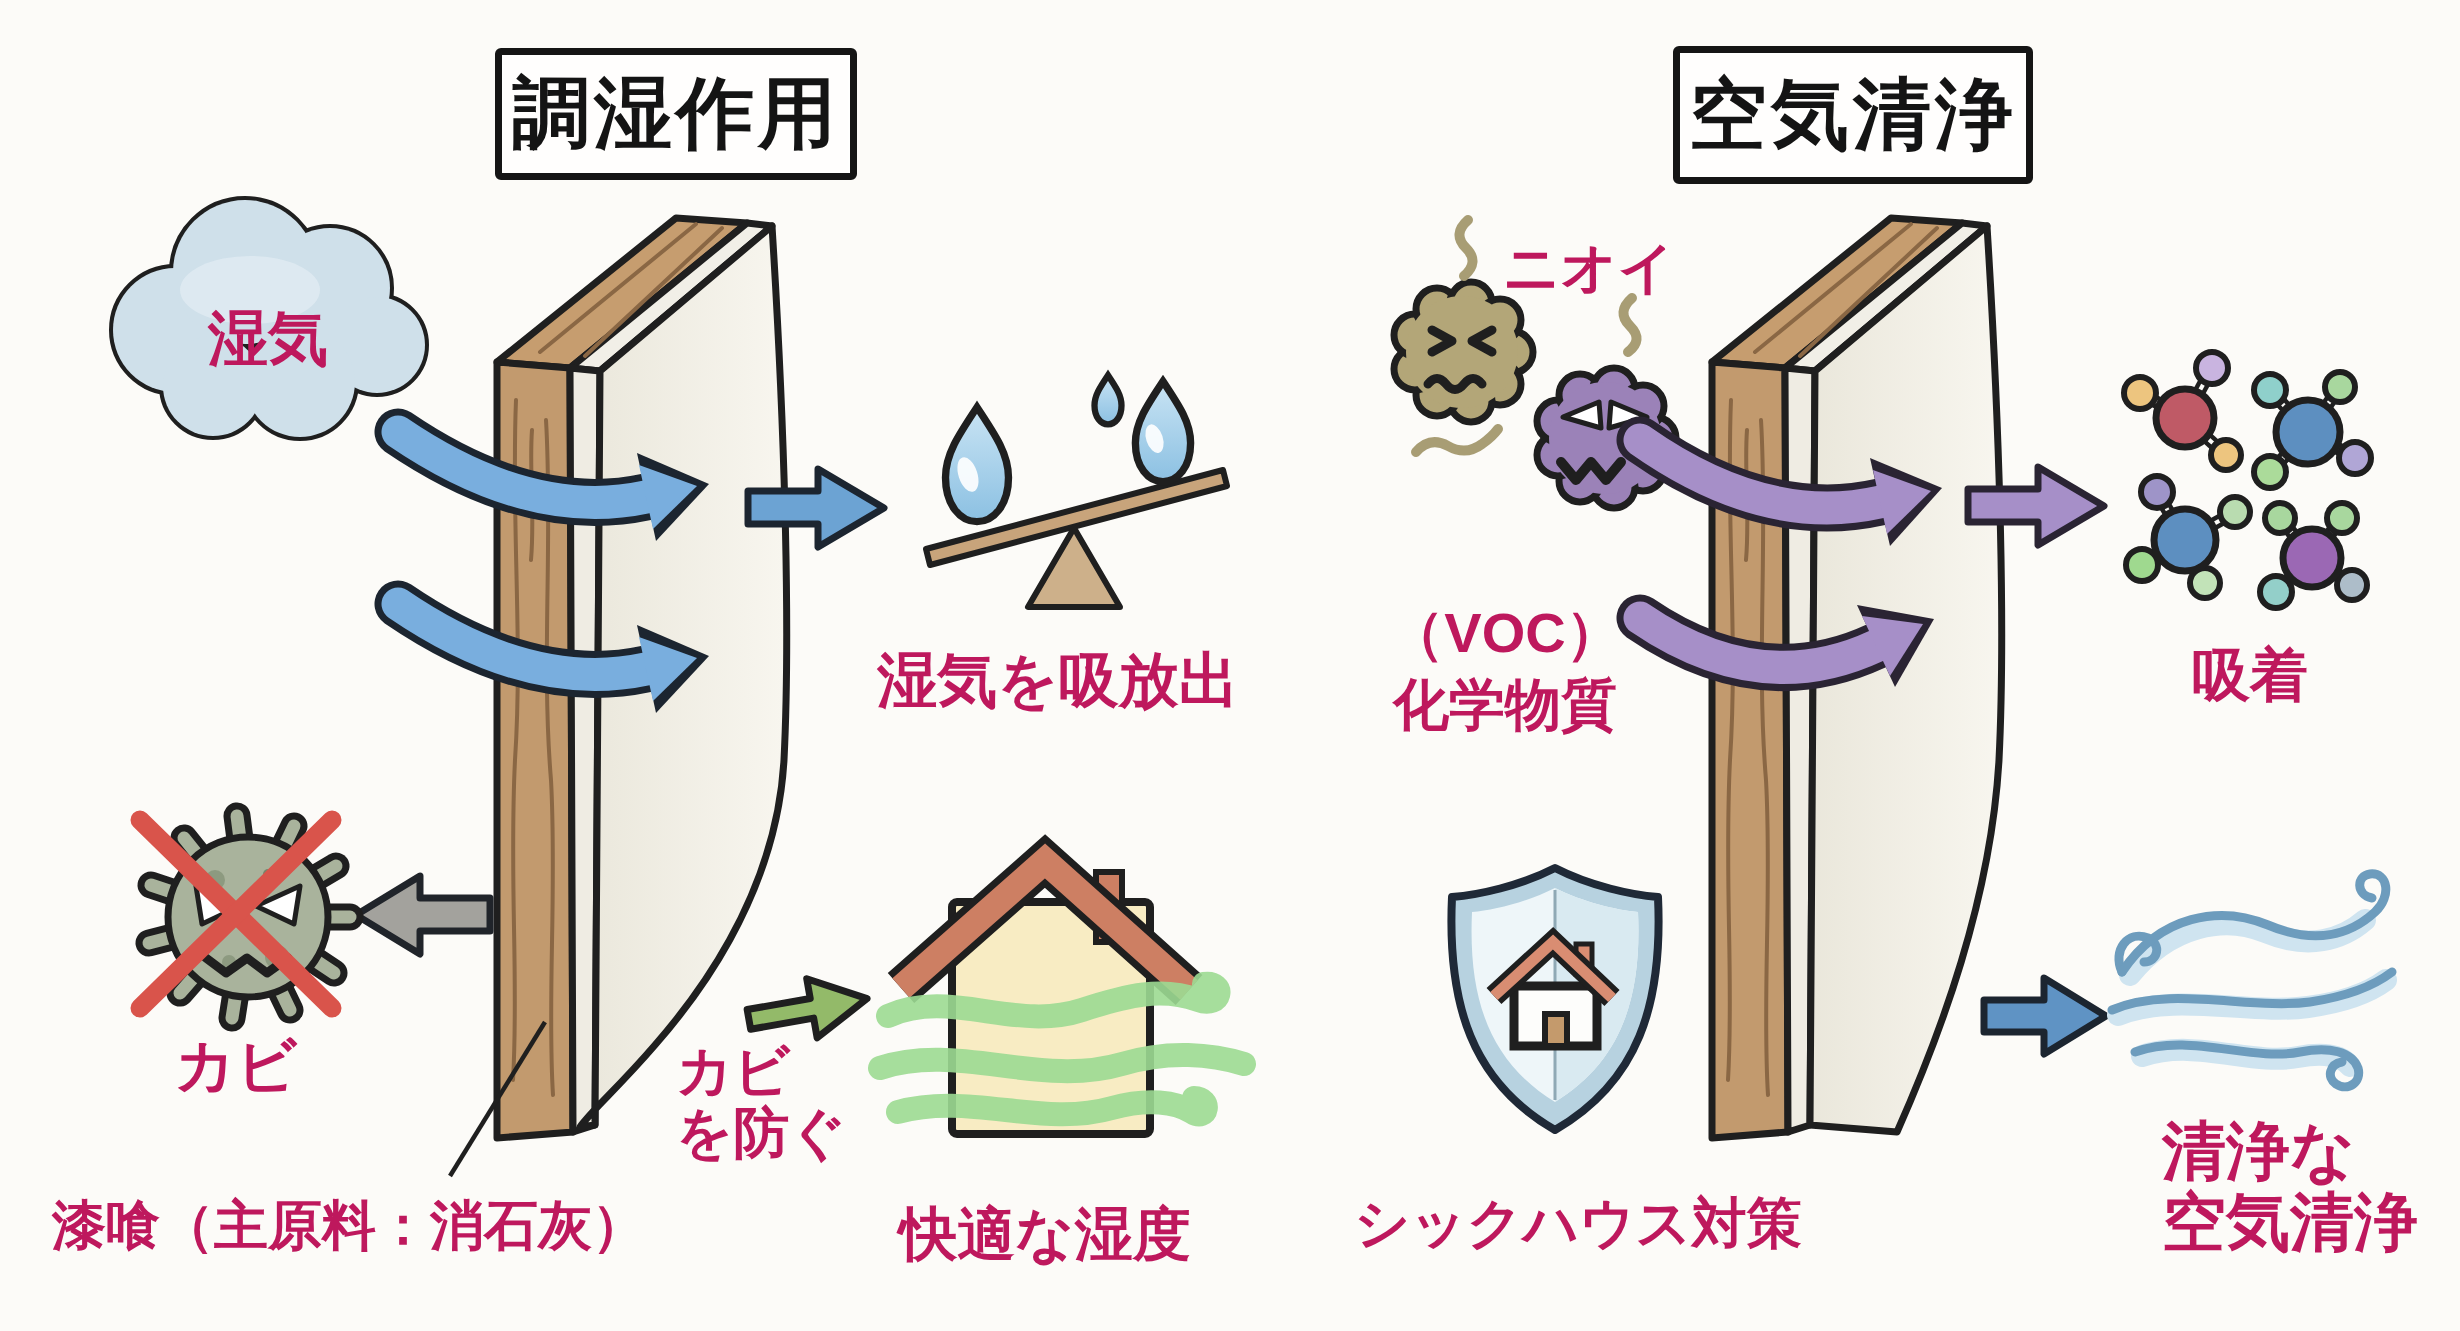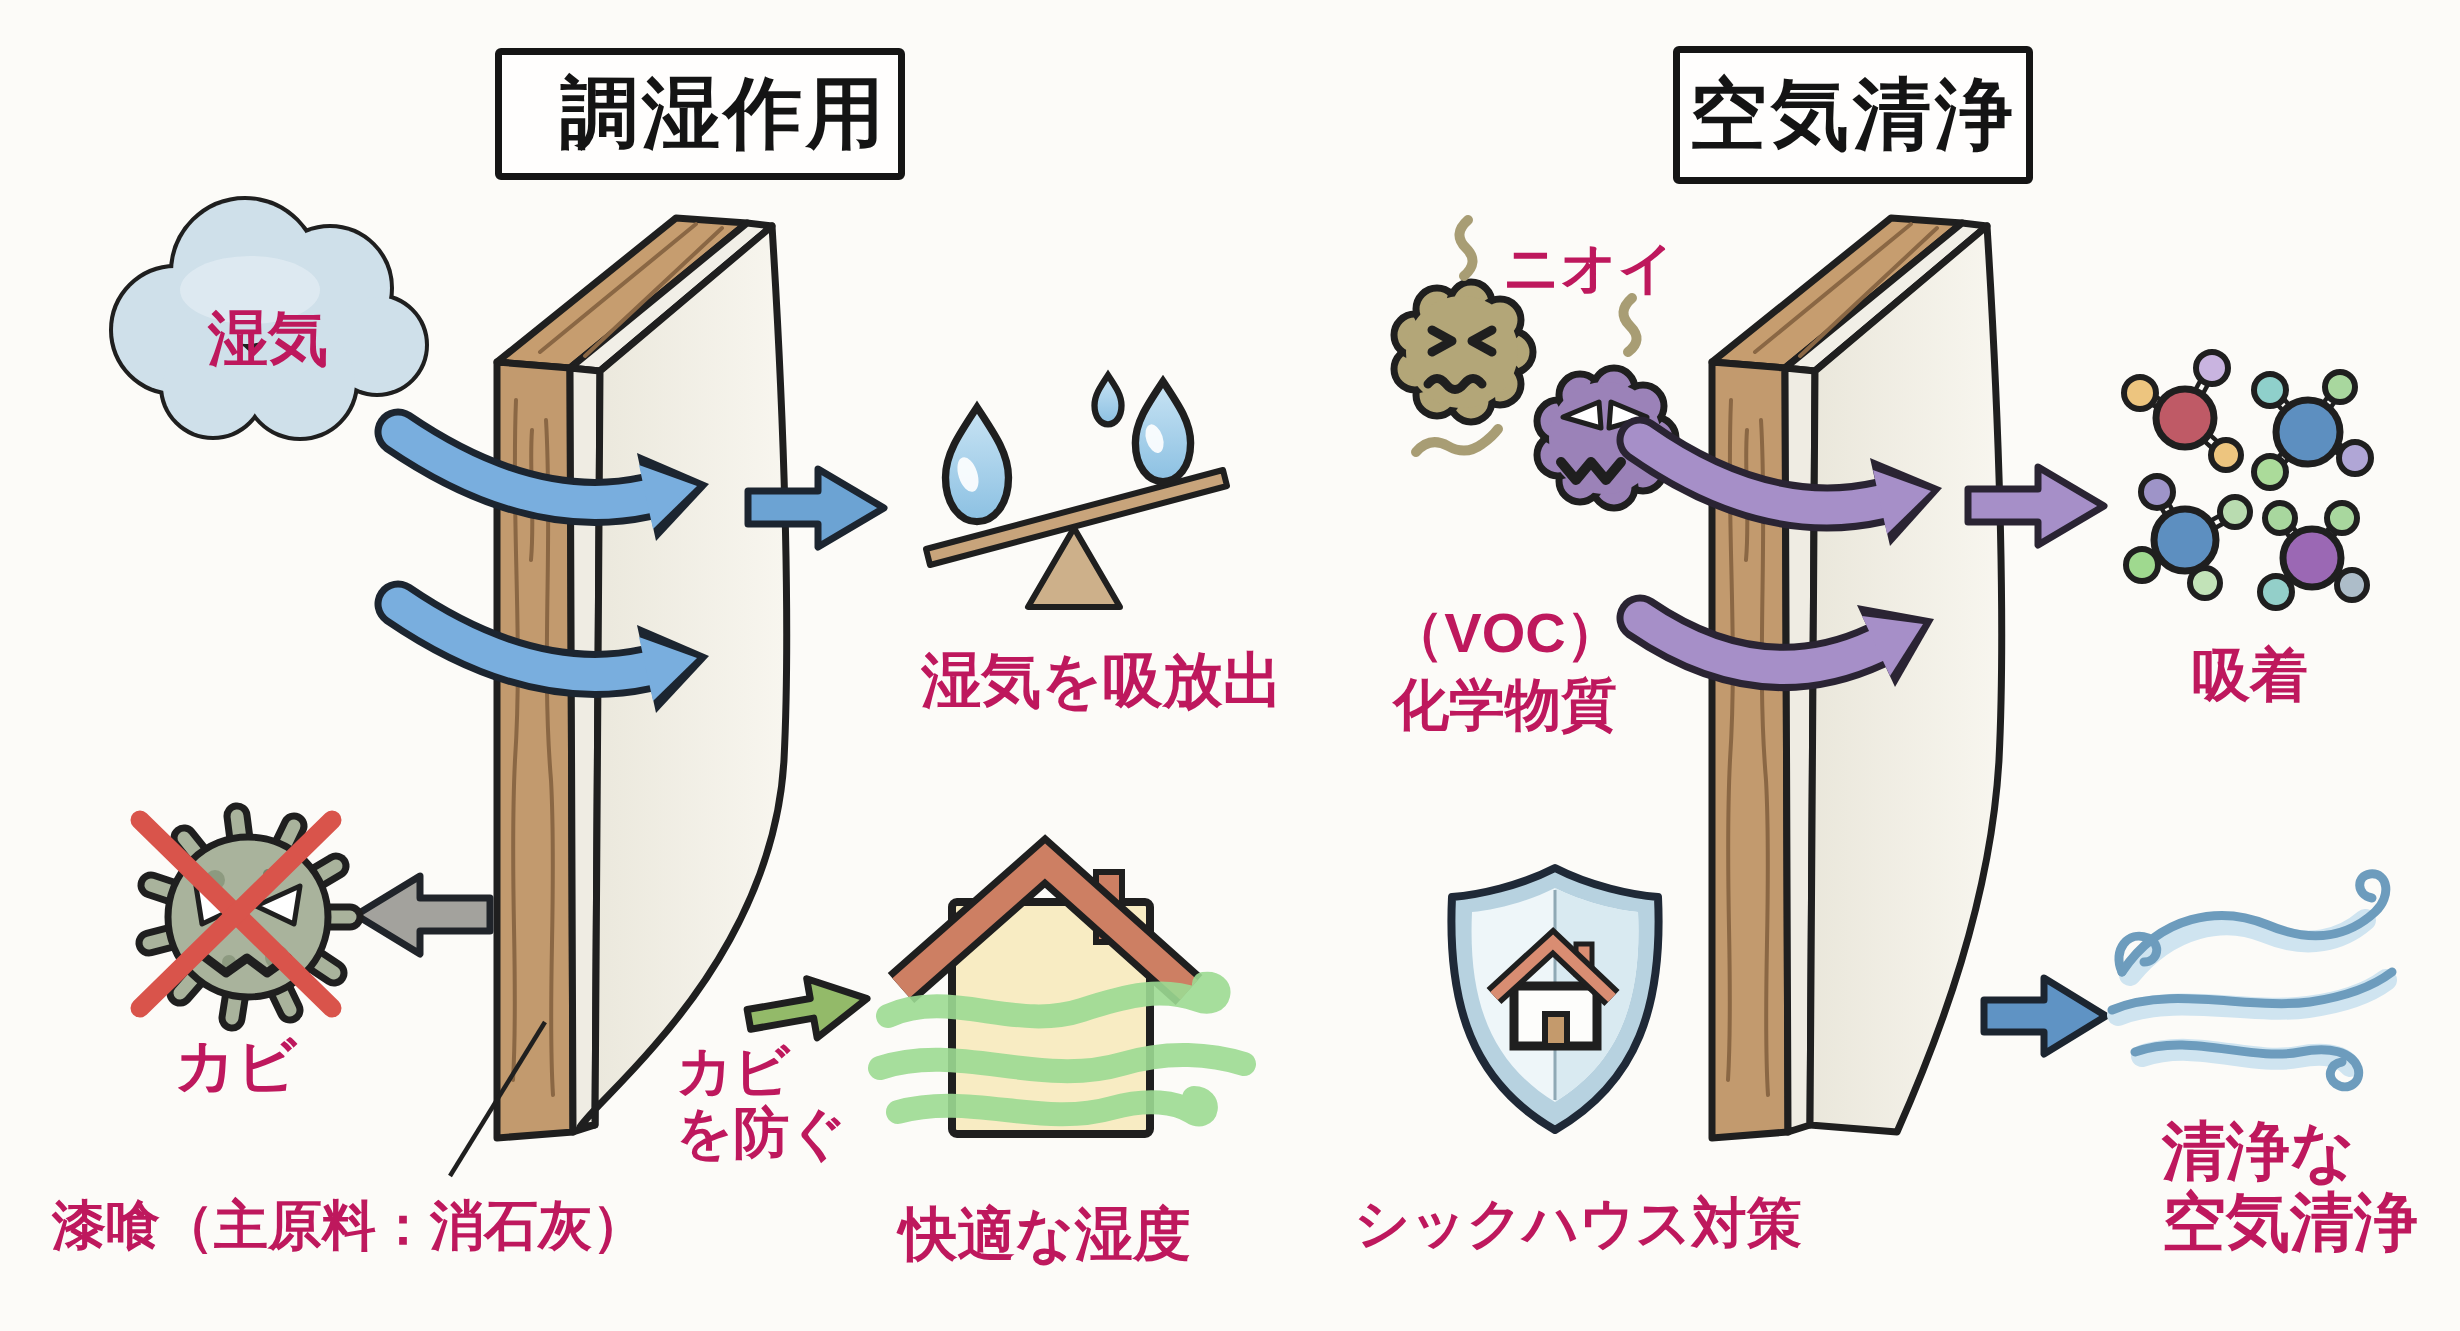--- a/index.html
+++ b/index.html
@@ -318,26 +318,26 @@
     </g>
     <g stroke="#6d9cbd" stroke-width="9" fill="none" stroke-linecap="round">
       <path d="M2122,972 C2112,950 2128,930 2148,938 C2162,944 2158,962 2144,962"></path>
       <path d="M2122,972 C2160,915 2220,905 2268,925 C2315,945 2350,935 2375,912 C2392,896 2388,872 2370,874 C2356,876 2356,895 2372,898"></path>
       <path d="M2112,1010 C2170,985 2250,1010 2310,1002 C2350,996 2375,985 2392,972"></path>
       <path d="M2135,1052 C2190,1032 2250,1062 2300,1052 C2330,1046 2352,1052 2358,1068 C2362,1082 2348,1092 2336,1084 C2326,1077 2330,1064 2342,1062"></path>
     </g>
   </g>
 </svg>
 
-<div class="title-box" style="left:495px; top:48px; width:348px; height:118px;padding-left:48px;">調湿作用</div>
+<div class="title-box" style="left:495px; top:48px; width:348px; height:118px;">調湿作用</div>
 <div class="title-box" style="left:1673px; top:46px; width:346px; height:124px;text-align:right;">空気清浄</div>
 
 <div class="lbl center" style="left:268px; top:299px; font-size:60px;">湿気</div>
 
-<div class="lbl center" style="left:1058px; top:641px; font-size:60px;margin-left:44px;">湿気を吸放出</div>
+<div class="lbl center" style="left:1058px; top:641px; font-size:60px;">湿気を吸放出</div>
 
 <div class="lbl center" style="left:236px; top:1026px; font-size:60px;">カビ</div>
 
 <div class="lbl" style="left:676px; top:1040px; font-size:56px; line-height:62px;">
   <div>カビ</div>
   <div>を防ぐ</div>
 </div>
 
 <div class="lbl center" style="left:1045px; top:1196px; font-size:58px;">快適な湿度</div>
 

